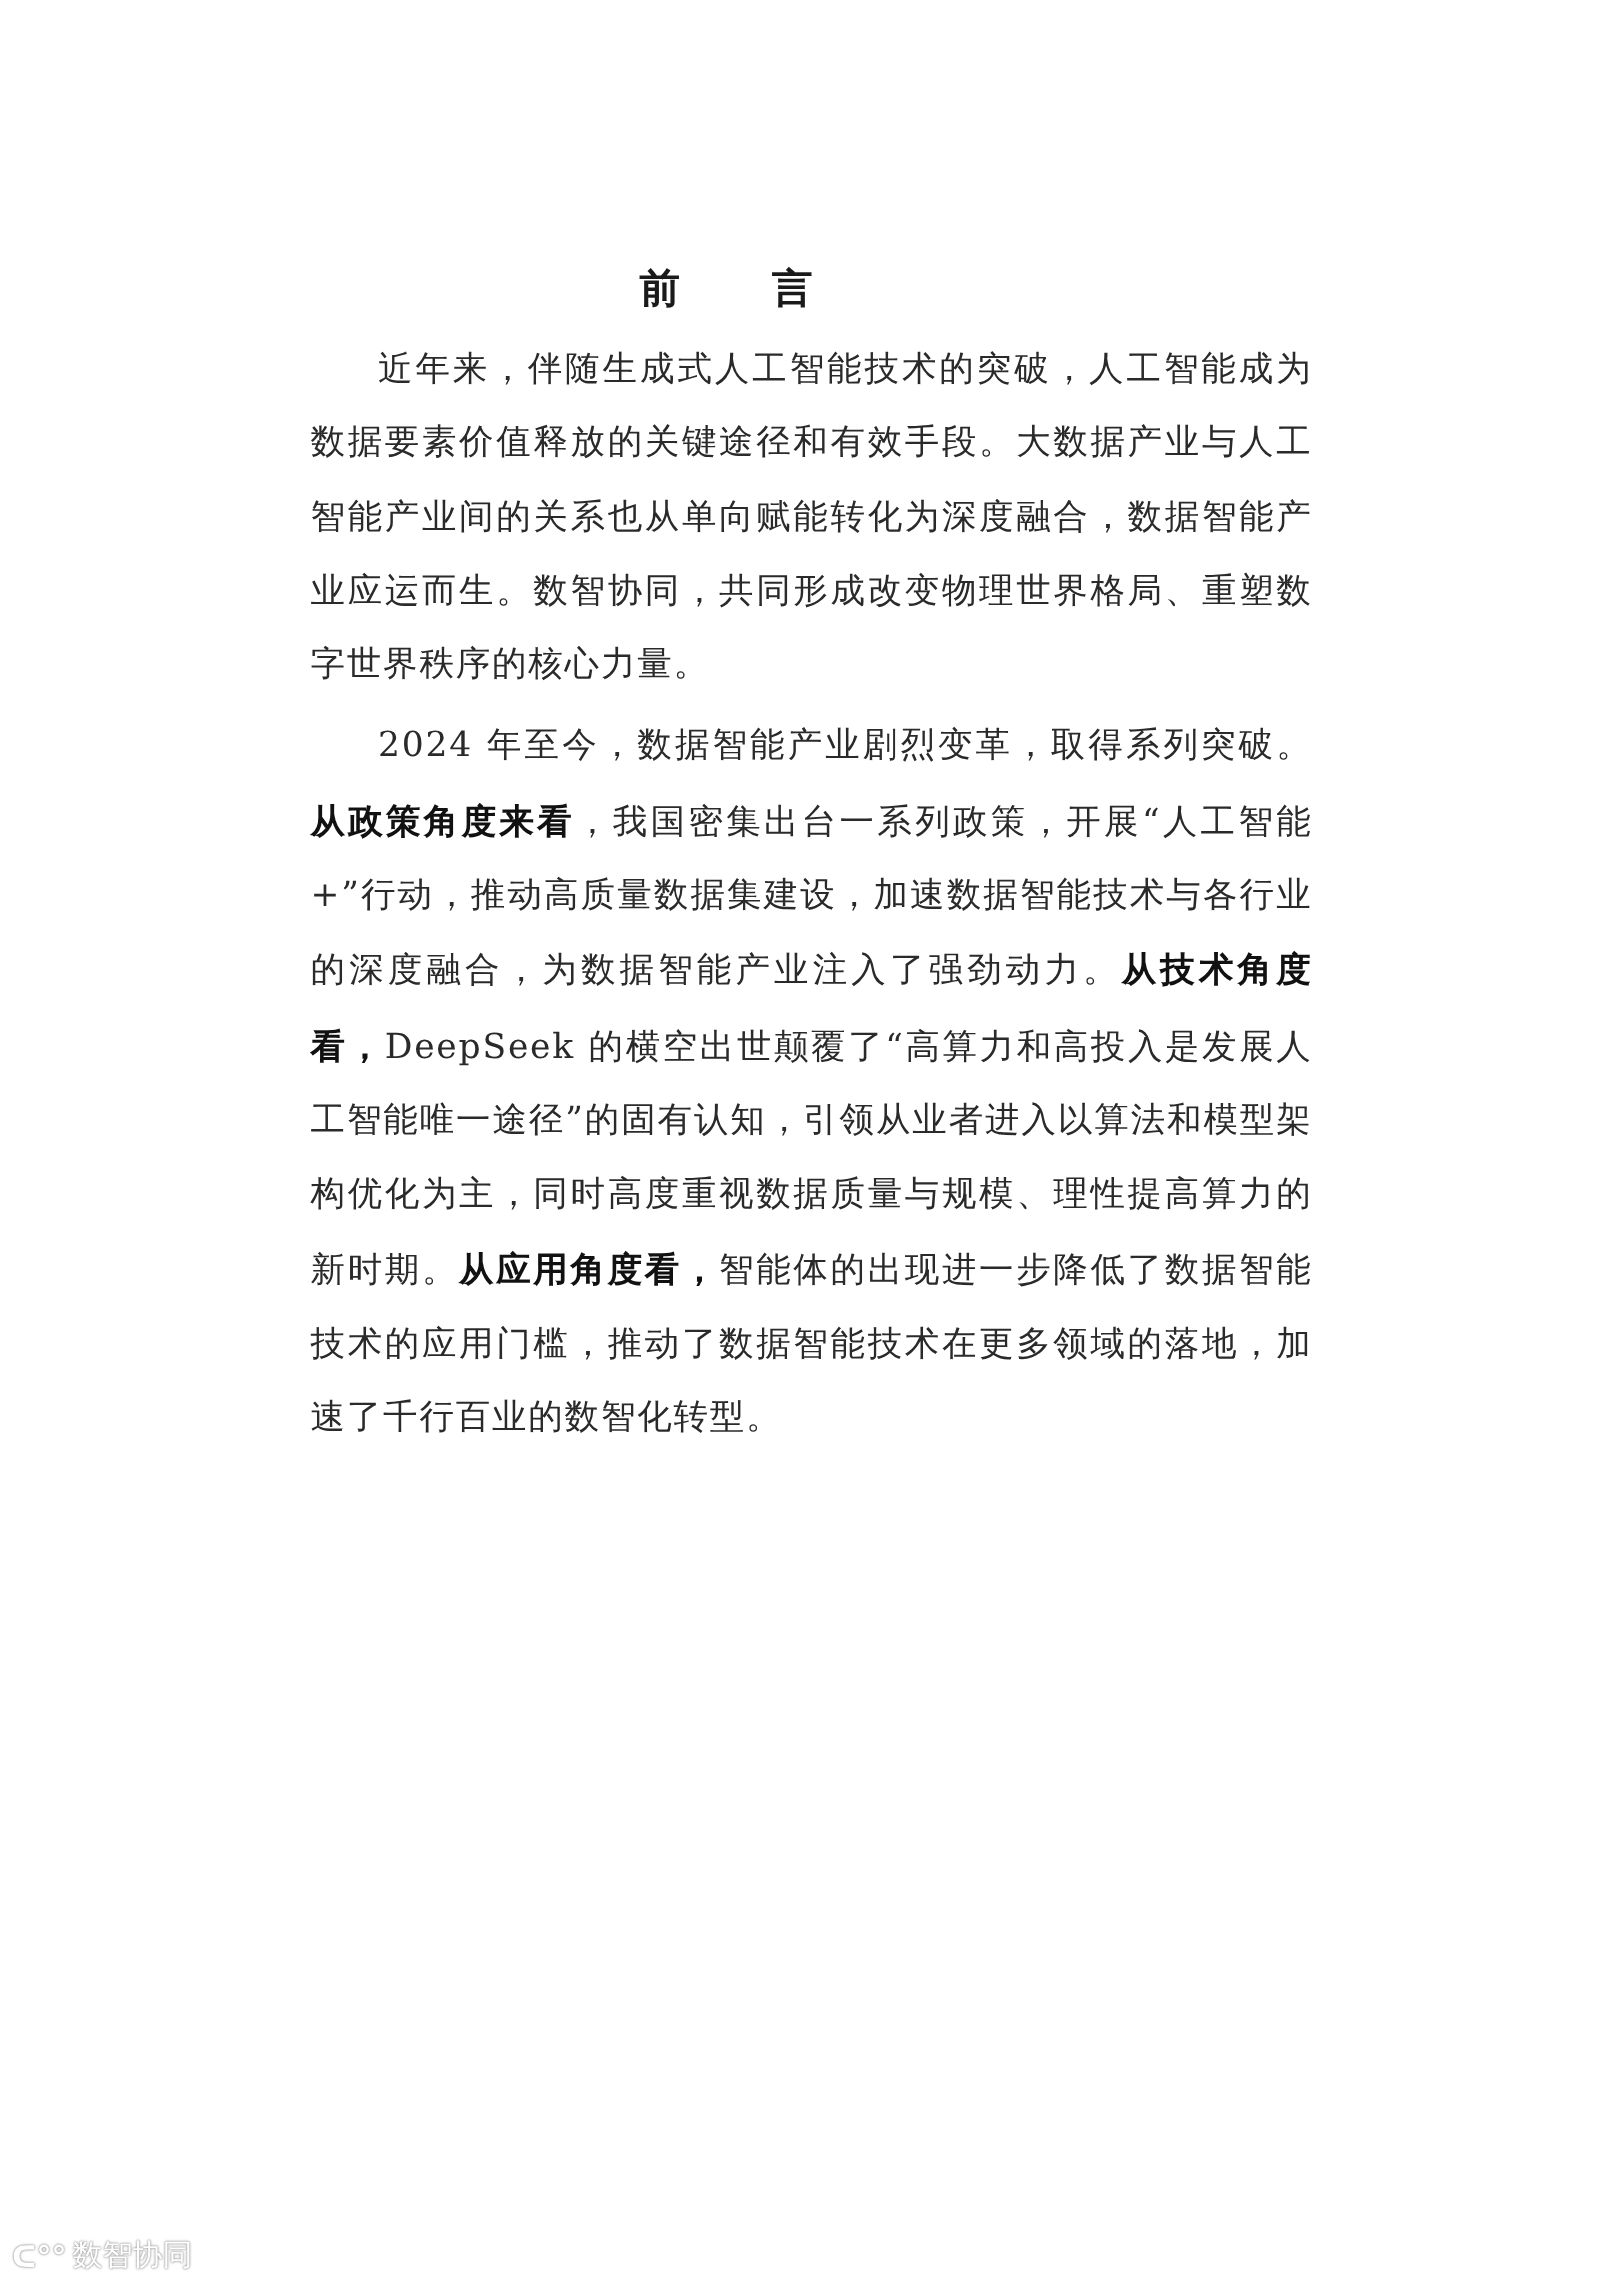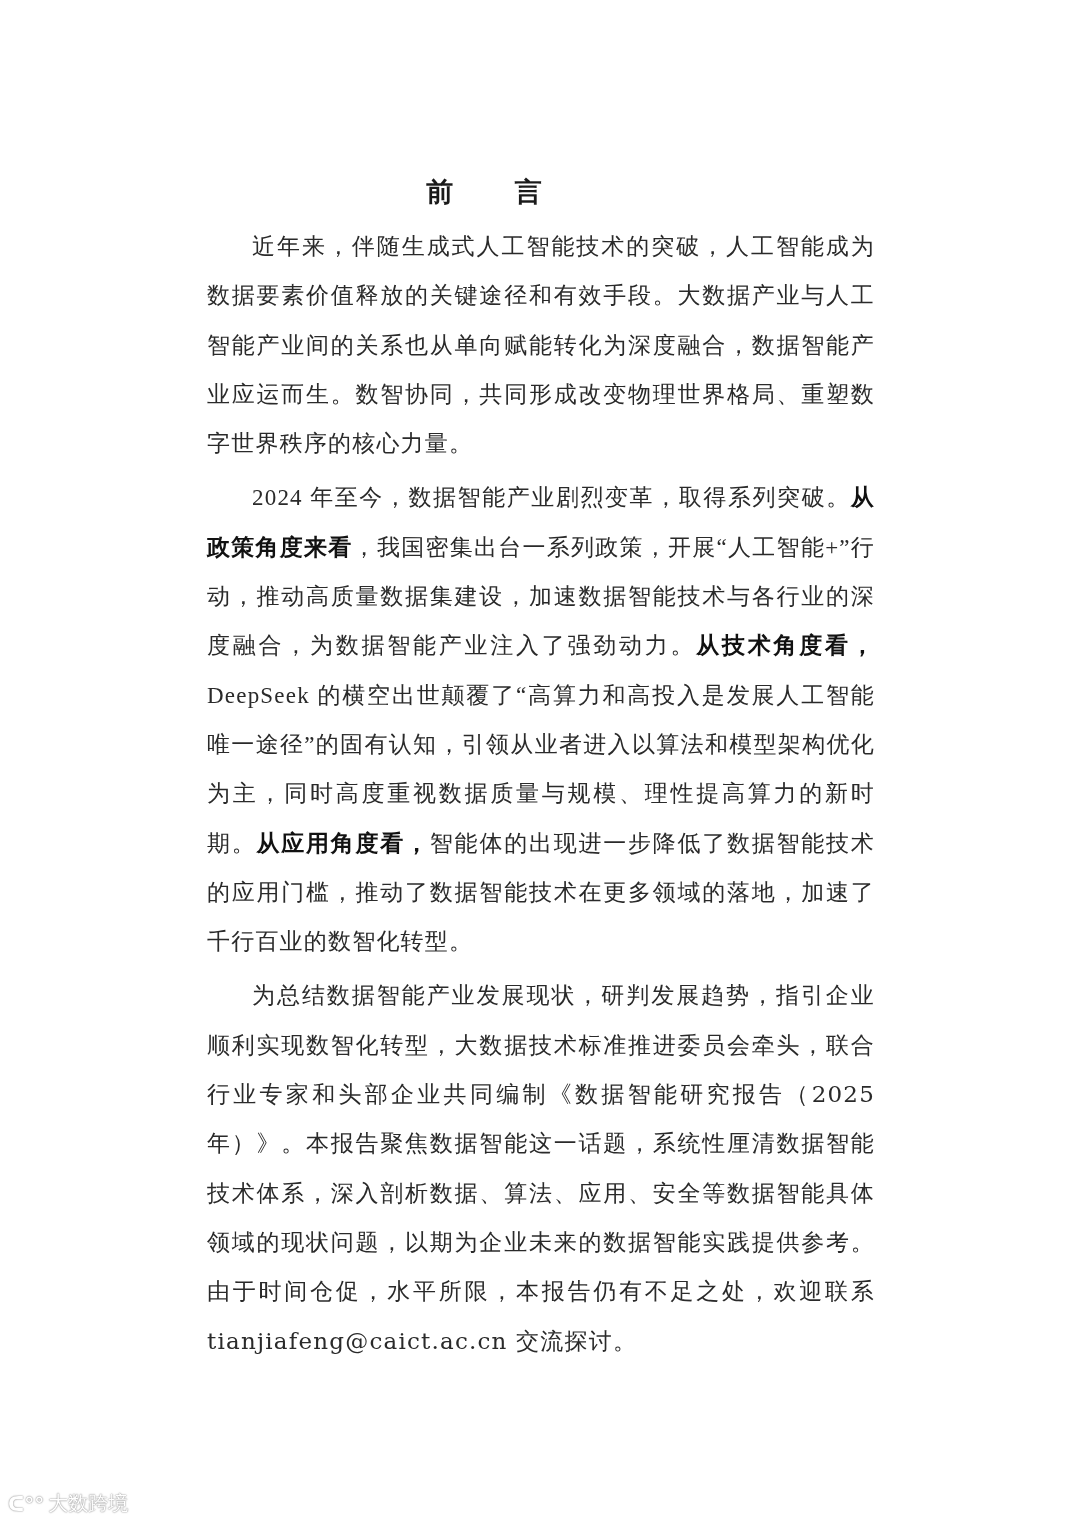--- a/index.html
+++ b/index.html
@@ -32,24 +32,21 @@
 </style>
 </head>
 <body>
 
 <div class="page-title">前 言</div>
 
 <div class="body-text">
   <p class="para">
     <span>近年来，伴随生成式人工智能技术的突破，人工智能成为数据要素价值释放的关键途径和有效手段。大数据产业与人工智能产业间的关系也从单向赋能转化为深度融合，数据智能产业应运而生。数智协同，共同形成改变物理世界格局、重塑数字世界秩序的核心力量。</span>
   </p>
-  <p class="para" style="margin-top:5px;font-family:Liberation Serif, serif;">
+  <p class="para" style="margin-top:5px;">
     <span>2024 年至今，数据智能产业剧烈变革，取得系列突破。</span><b>从政策角度来看</b><span>，我国密集出台一系列政策，开展“人工智能+”行动，推动高质量数据集建设，加速数据智能技术与各行业的深度融合，为数据智能产业注入了强劲动力。</span><b>从技术角度看，</b><span>DeepSeek 的横空出世颠覆了“高算力和高投入是发展人工智能唯一途径”的固有认知，引领从业者进入以算法和模型架构优化为主，同时高度重视数据质量与规模、理性提高算力的新时期。</span><b>从应用角度看，</b><span>智能体的出现进一步降低了数据智能技术的应用门槛，推动了数据智能技术在更多领域的落地，加速了千行百业的数智化转型。</span>
-  </p>
-  <p class="para" style="margin-top:5px;">
-    <span>为总结数据智能产业发展现状，研判发展趋势，指引企业顺利实现数智化转型，大数据技术标准推进委员会牵头，联合行业专家和头部企业共同编制《数据智能研究报告（2025 年）》。本报告聚焦数据智能这一话题，系统性厘清数据智能技术体系，深入剖析数据、算法、应用、安全等数据智能具体领域的现状问题，以期为企业未来的数据智能实践提供参考。由于时间仓促，水平所限，本报告仍有不足之处，欢迎联系 tianjiafeng@caict.ac.cn 交流探讨。</span>
   </p>
 </div>
 
 <div class="watermark">
   <span class="wm-logo">ᑕ°°</span>
-  <span>大数跨境</span>
+  <span>数智协同</span>
 </div>
 
 </body></html>

